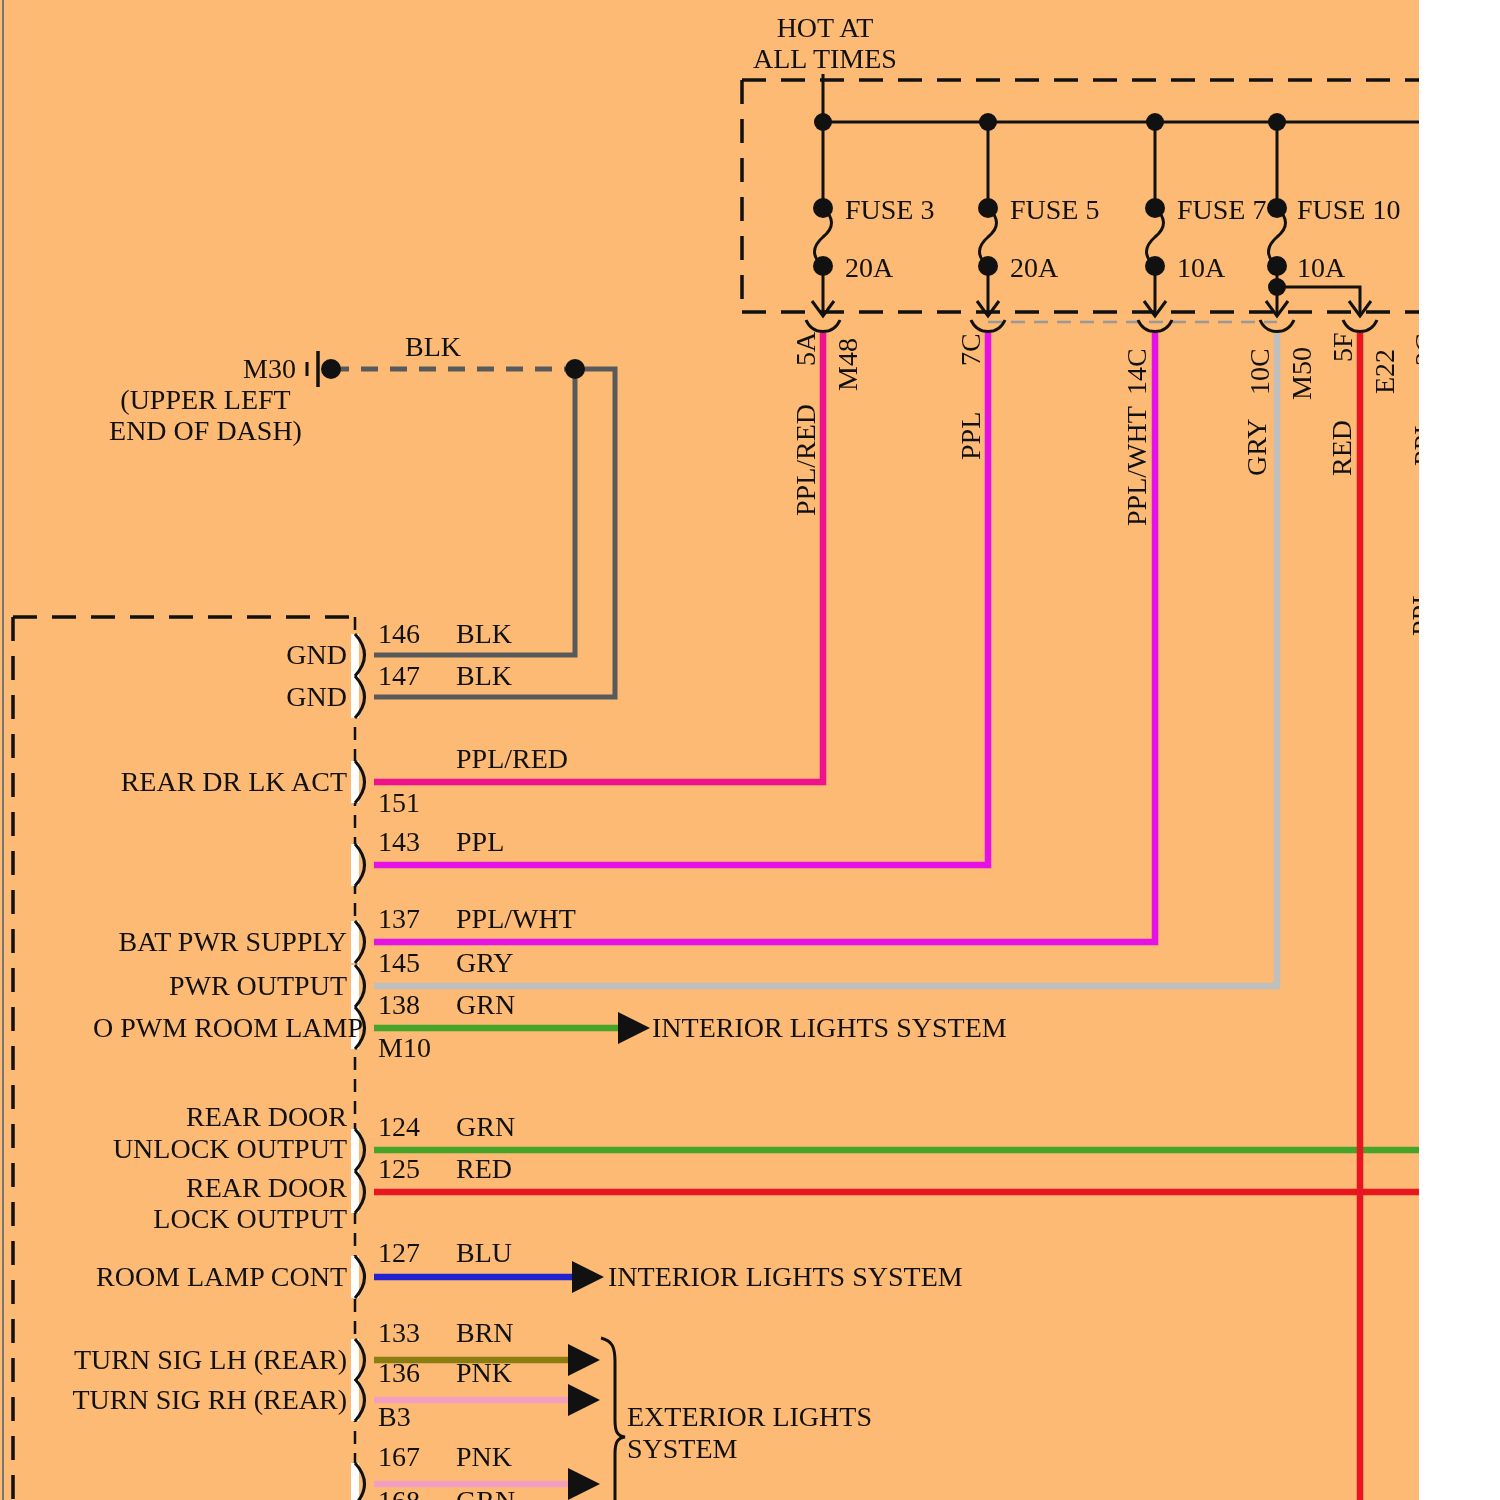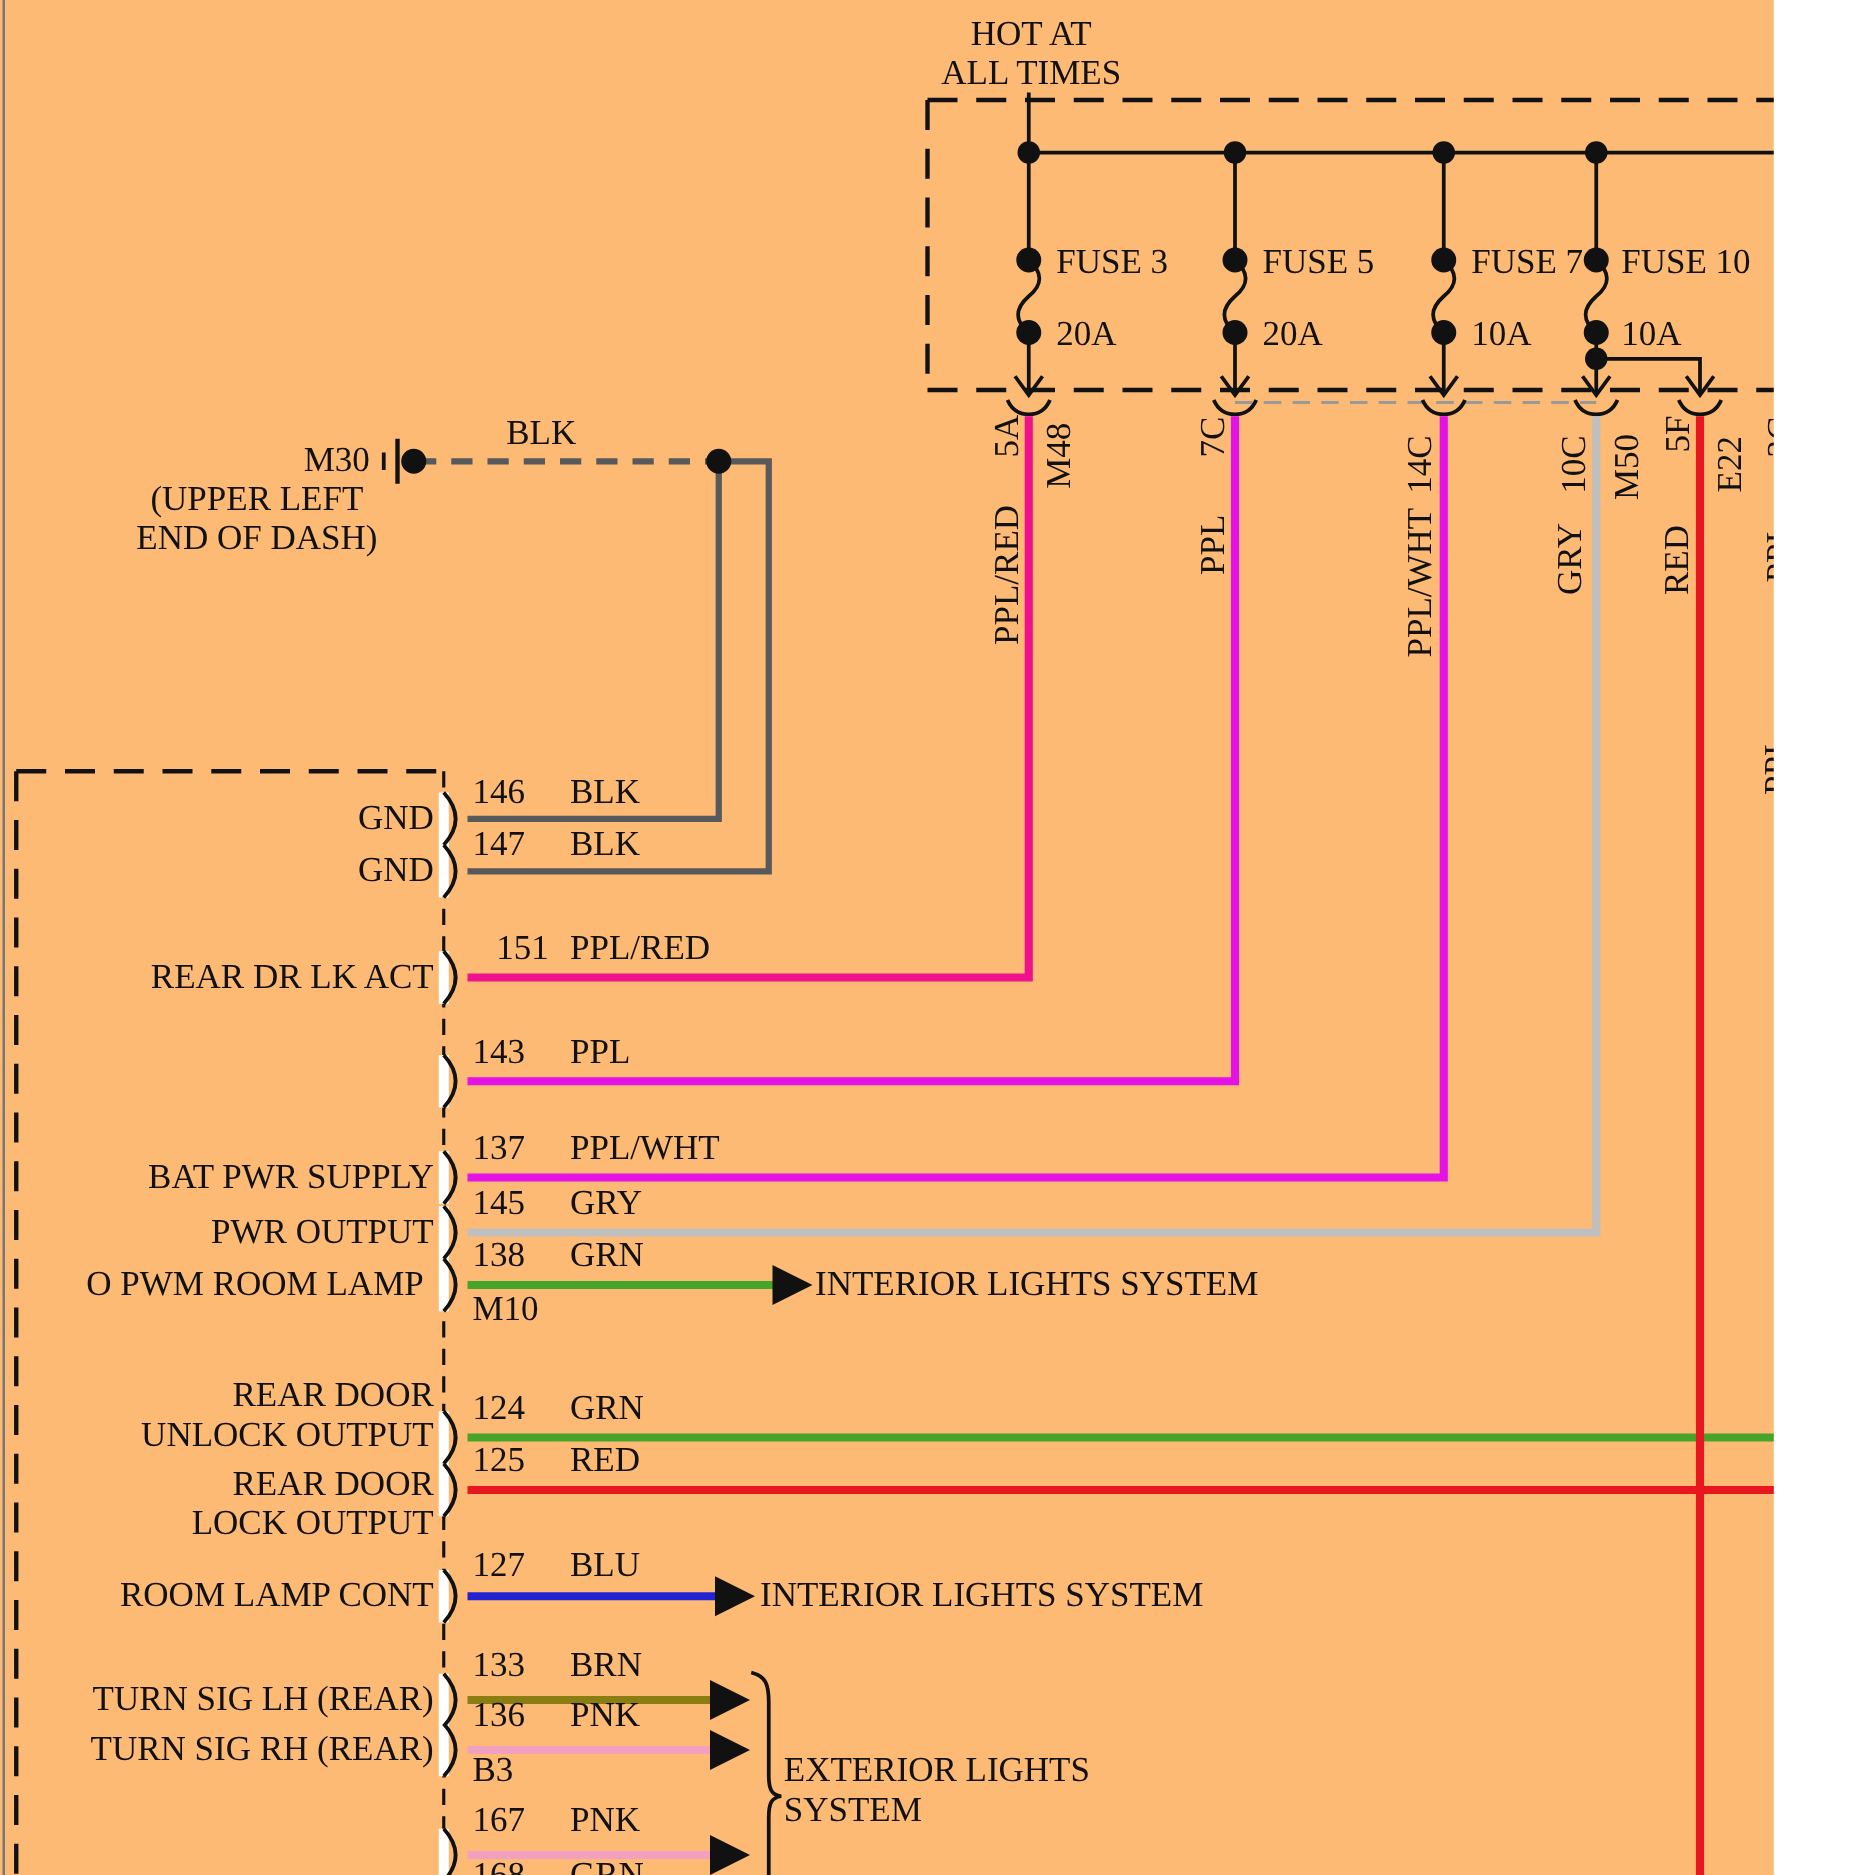--- a/index.html
+++ b/index.html
@@ -214,38 +214,38 @@
   <div class="lbl ctr" style="left:98px;top:384px;width:215px;line-height:31px;">
     <div>(UPPER LEFT</div>
     <div>END OF DASH)</div>
   </div>
 
   <div class="lbl rgt" style="left:40px;top:640px;width:307px;">GND</div>
   <div class="lbl rgt" style="left:40px;top:682px;width:307px;">GND</div>
   <div class="lbl rgt" style="left:40px;top:767px;width:307px;">REAR DR LK ACT</div>
   <div class="lbl rgt" style="left:40px;top:927px;width:307px;">BAT PWR SUPPLY</div>
   <div class="lbl rgt" style="left:40px;top:971px;width:307px;">PWR OUTPUT</div>
-  <div class="lbl rgt" style="left:32px;top:1013px;width:307px;">O PWM ROOM LAMP</div>
+  <div class="lbl rgt" style="left:56px;top:1013px;width:307px;">O PWM ROOM LAMP</div>
   <div class="lbl rgt" style="left:40px;top:1101px;width:307px;line-height:32px;">
     <div>REAR DOOR</div>
     <div>UNLOCK OUTPUT</div>
   </div>
   <div class="lbl rgt" style="left:40px;top:1172px;width:307px;line-height:31px;">
     <div>REAR DOOR</div>
     <div>LOCK OUTPUT</div>
   </div>
   <div class="lbl rgt" style="left:40px;top:1262px;width:307px;">ROOM LAMP CONT</div>
   <div class="lbl rgt" style="left:40px;top:1385px;width:307px;">TURN SIG RH (REAR)</div>
   <div class="lbl rgt" style="left:40px;top:1345px;width:307px;">TURN SIG LH (REAR)</div>
 
   <div class="lbl" style="left:378px;top:619px;">146</div>
   <div class="lbl" style="left:456px;top:619px;">BLK</div>
   <div class="lbl" style="left:378px;top:661px;">147</div>
   <div class="lbl" style="left:456px;top:661px;">BLK</div>
-  <div class="lbl" style="left:378px;top:744px;margin-left:19px;">151</div>
+  <div class="lbl" style="left:378px;top:788px;">151</div>
   <div class="lbl" style="left:456px;top:744px;">PPL/RED</div>
   <div class="lbl" style="left:378px;top:827px;">143</div>
   <div class="lbl" style="left:456px;top:827px;">PPL</div>
   <div class="lbl" style="left:378px;top:904px;">137</div>
   <div class="lbl" style="left:456px;top:904px;">PPL/WHT</div>
   <div class="lbl" style="left:378px;top:948px;">145</div>
   <div class="lbl" style="left:456px;top:948px;">GRY</div>
   <div class="lbl" style="left:378px;top:990px;">138</div>
   <div class="lbl" style="left:456px;top:990px;">GRN</div>
   <div class="lbl" style="left:378px;top:1033px;">M10</div>

